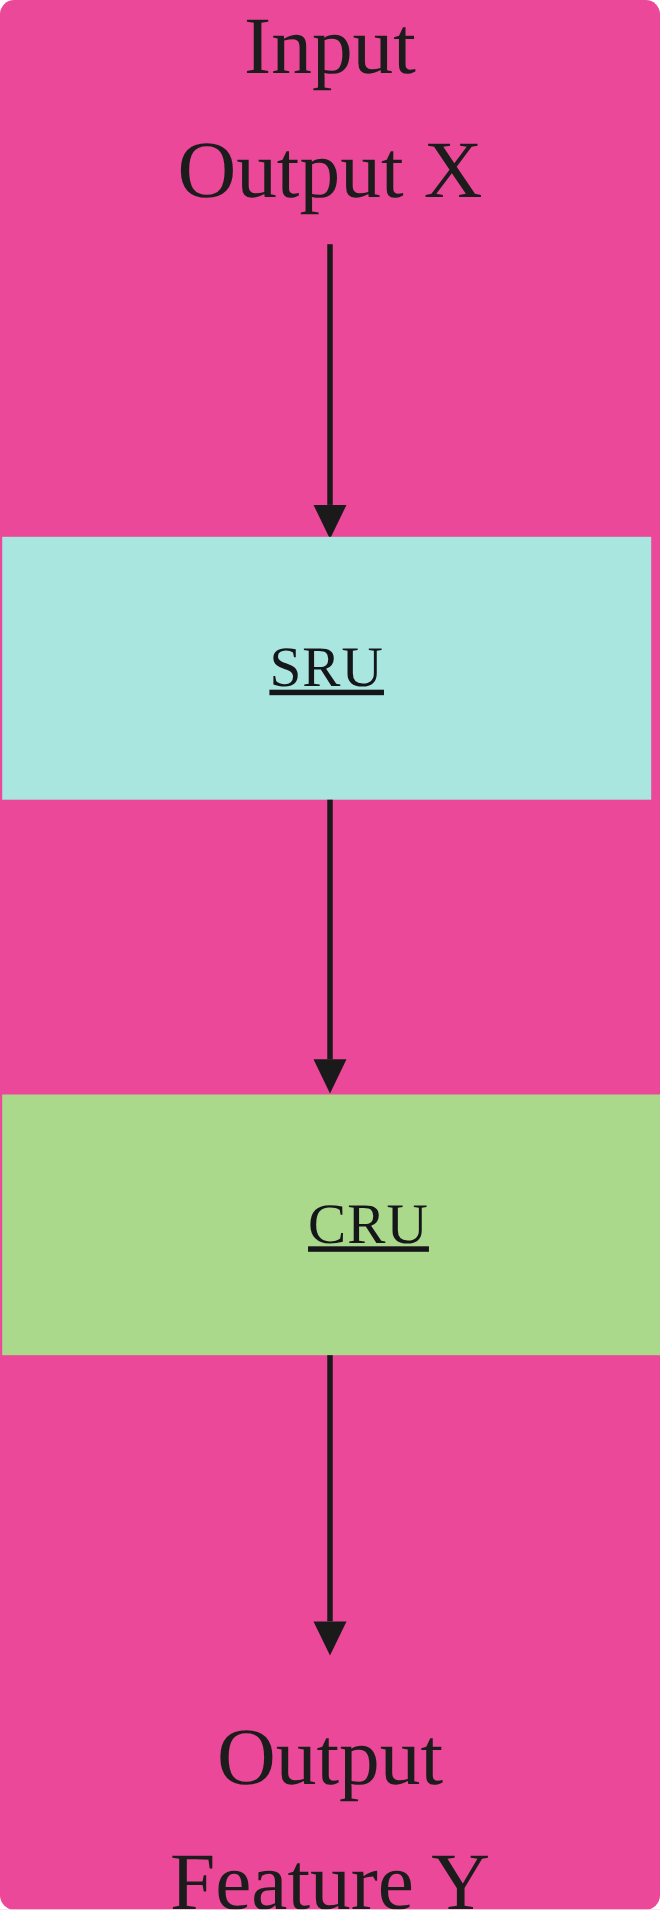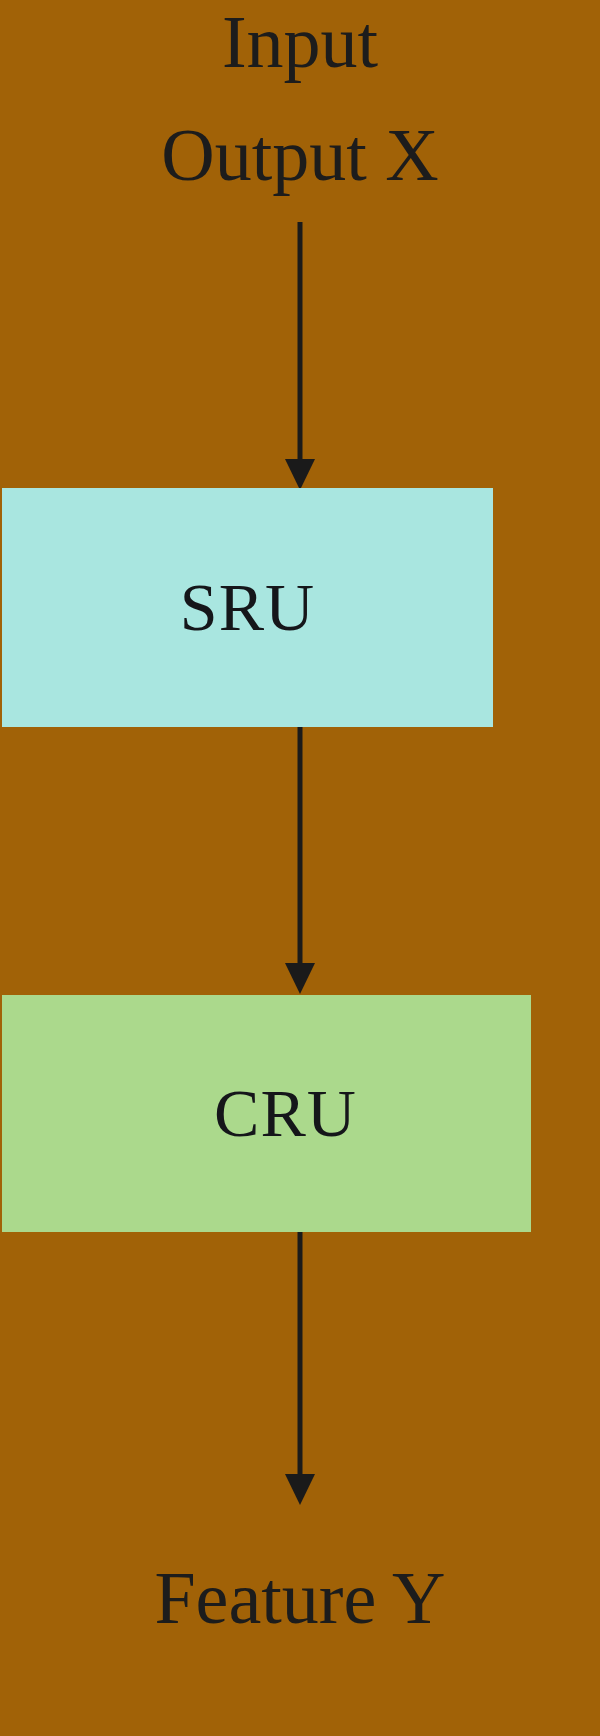--- a/index.html
+++ b/index.html
@@ -4,50 +4,52 @@
 <style>
   html, body {
     margin: 0;
     padding: 0;
     background: #ffffff;
   }
   #stage {
     position: relative;
     width: 600px;
     height: 1736px;
-    background: #a16207;
+    background: #ec4899;
     overflow: hidden;
     font-family: "Liberation Serif", "DejaVu Serif", serif;
     color: #1c1c1c;
+    border-radius: 13px;
   }
 
   
   .flow-label {
     position: absolute;
     left: 0;
     width: 600px;
     text-align: center;
     font-size: 74px;
     line-height: 113px;
     color: #1c1c1c;
     white-space: nowrap;
   }
   .flow-label .line { display: block; }
 
   
   .node {
     position: absolute;
     left: 2px;
-    width: 491px;
+    width: 590px;
     display: flex;
     align-items: center;
     justify-content: center;
-    font-size: 68px;
+    font-size: 52px;
     letter-spacing: 1px;
     color: #15161a;
+    text-decoration: underline;
   }
   #sru-node { top: 488px; height: 239px; }
   #cru-node { top: 995px; height: 237px; padding-left: 38px; }
 
   
   .arrow {
     position: absolute;
     left: 285px;   
     width: 30px;
   }
@@ -105,16 +107,17 @@
   <div class="node" id="cru-node" style="background-color: rgb(171, 217, 140);">
     <span>CRU</span>
   </div>
 
   <div class="arrow" id="arrow-3">
     <div class="arrow-line" style="background-color: rgb(26, 26, 26);"></div>
     <div class="arrow-head" style="border-top-color: rgb(26, 26, 26);"></div>
   </div>
 
   <div class="flow-label" id="output-label">
+    <span class="line">Output</span>
     <span class="line">Feature Y</span>
   </div>
 
 </div>
 
 </body></html>

